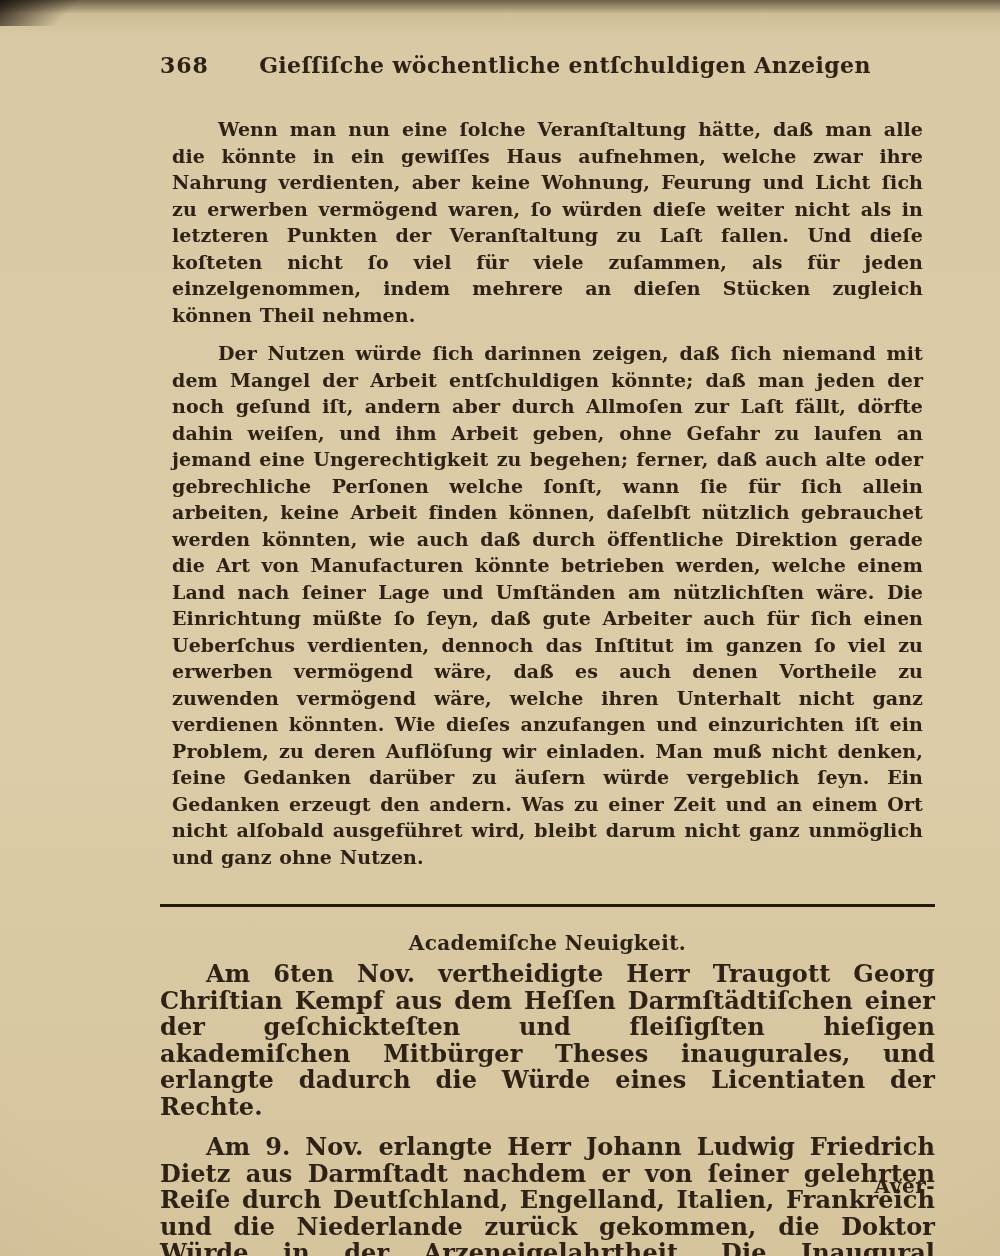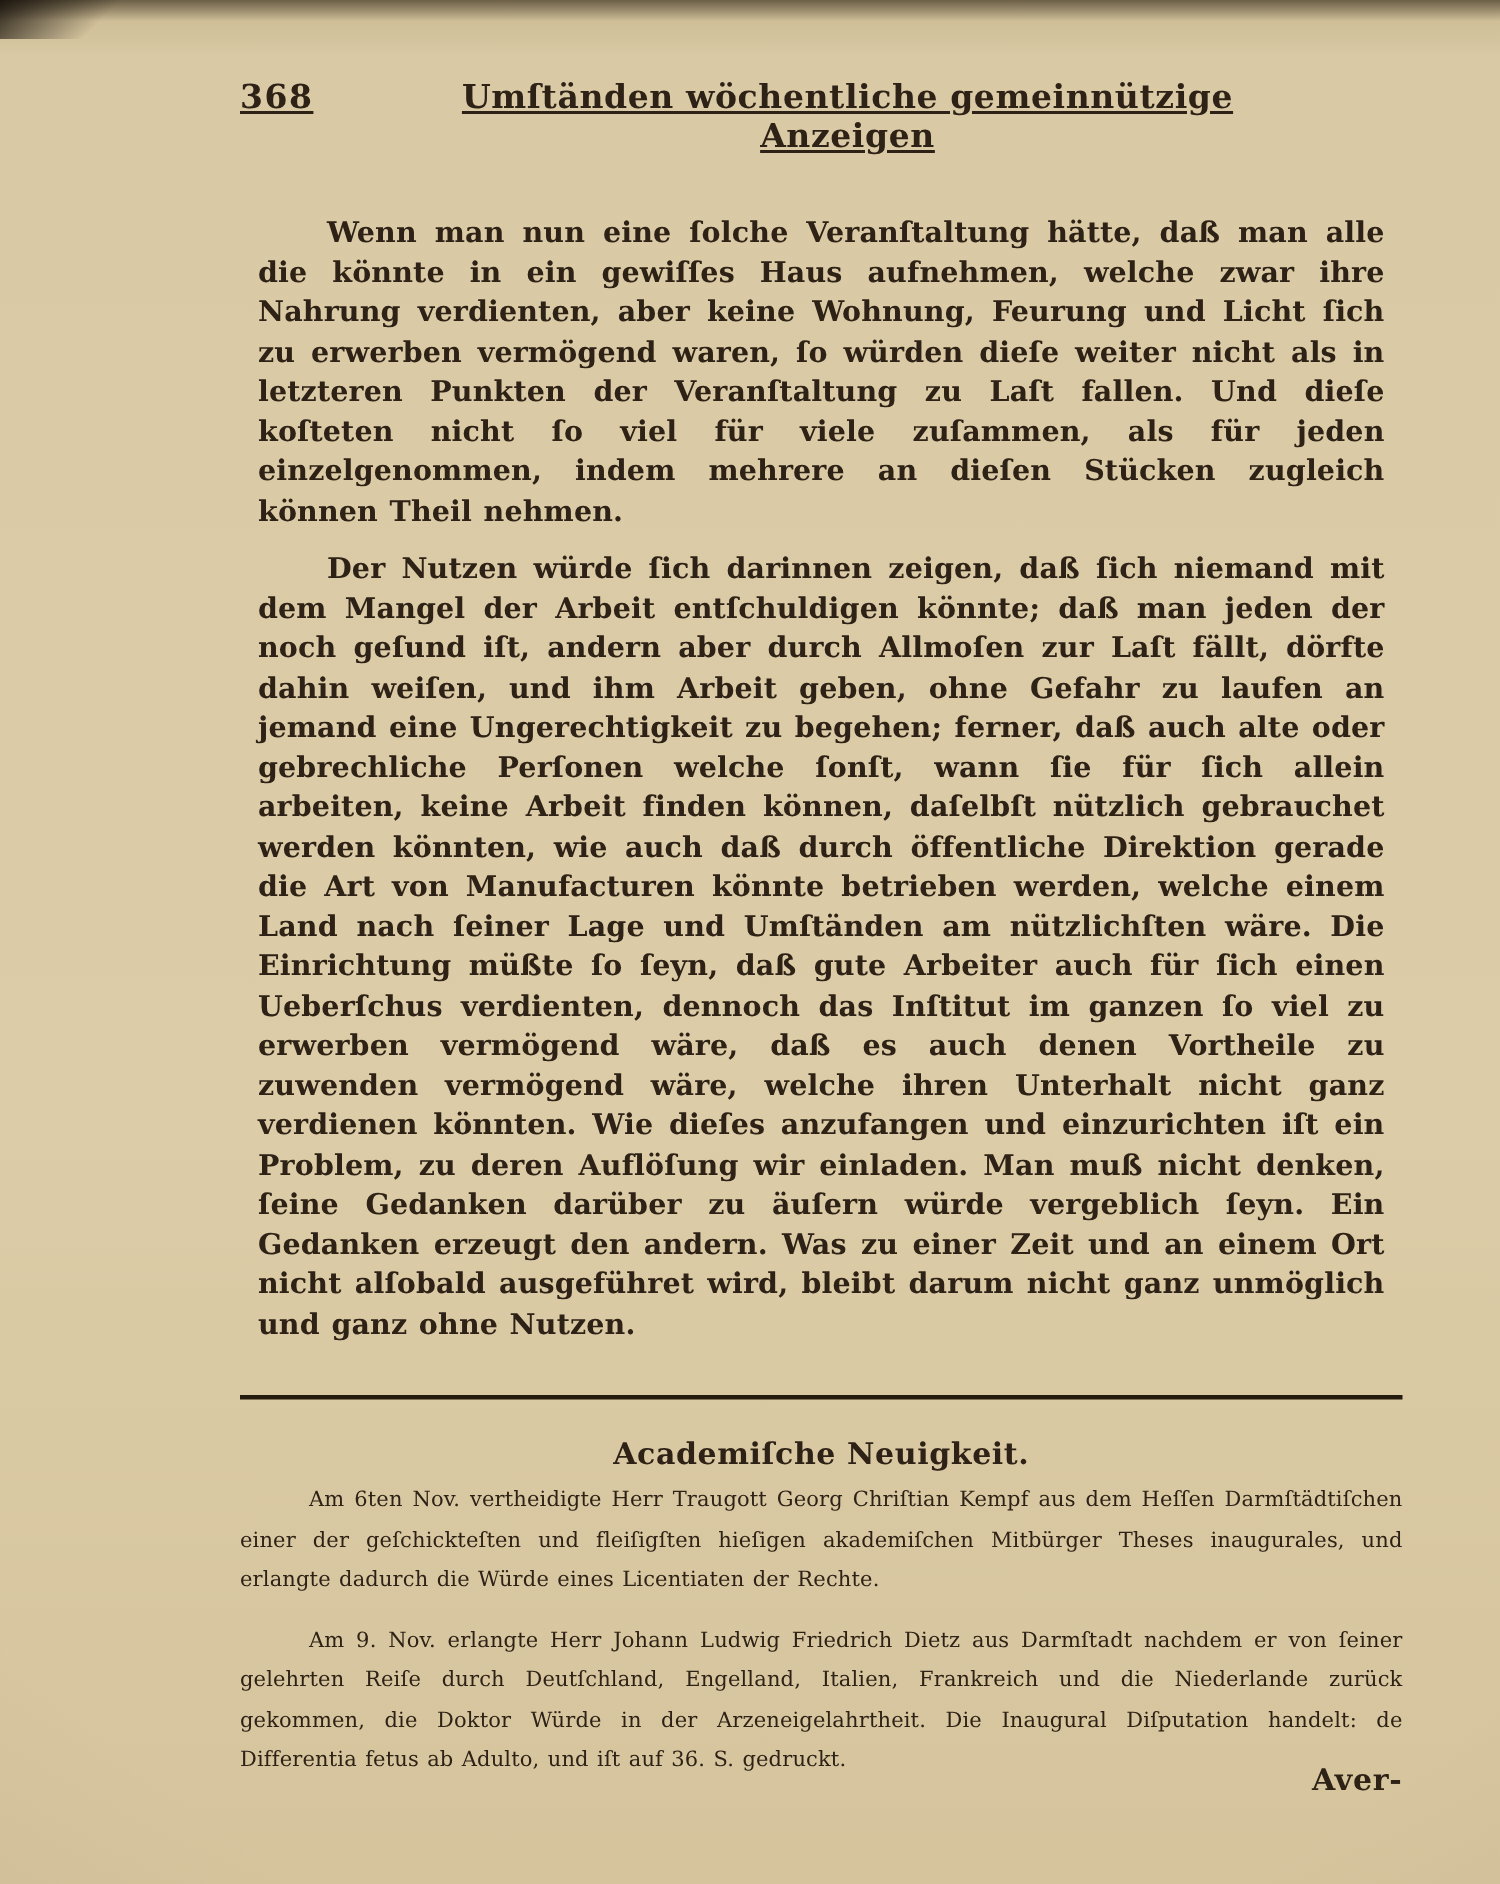--- a/index.html
+++ b/index.html
@@ -33,23 +33,22 @@
     pointer-events: none;
   }
   .page {
     position: absolute;
     left: 160px;
     top: 52px;
     width: 775px;
   }
   .header-row {
     display: flex;
-    align-items: flex-start;
+    align-items: flex-end;
     margin-bottom: 38px;
-    text-decoration: underline;
   }
   .page-number {
     font-size: 22px;
     font-weight: bold;
     letter-spacing: 1px;
     min-width: 95px;
   }
   .journal-title {
     flex: 1;
     text-align: center;
@@ -75,23 +74,23 @@
   }
   .section-heading {
     text-align: center;
     font-size: 20px;
     font-weight: bold;
     margin: 0 0 6px 0;
     letter-spacing: 0.4px;
   }
   .news-text p {
     margin: 0 0 14px 0;
-    font-size: 14px;
+    font-size: 24px;
     line-height: 26.5px;
-    font-weight: normal;
+    font-weight: bold;
     text-align: justify;
     text-indent: 46px;
     letter-spacing: 0.1px;
     word-spacing: 1px;
   }
   .catchword {
     position: absolute;
     right: 65px;
     top: 1174px;
     font-size: 20px;
@@ -102,21 +101,21 @@
 </head>
 <body>
 
 <div class="scan-edge-top"></div>
 <div class="scan-edge-corner"></div>
 
 <div class="page">
 
   <div class="header-row">
     <span class="page-number">368</span>
-    <span class="journal-title">Umſtänden wöchentliche gemeinnützige Anzeigen</span>
+    <span class="journal-title">Gieſſiſche wöchentliche entſchuldigen Anzeigen</span>
   </div>
 
   <div class="body-text">
     <p>Wenn man nun eine ſolche Veranſtaltung hätte, daß man alle die könnte in ein gewiſſes Haus aufnehmen, welche zwar ihre Nahrung verdienten, aber keine Wohnung, Feurung und Licht ſich zu erwerben vermögend waren, ſo würden dieſe weiter nicht als in letzteren Punkten der Veranſtaltung zu Laſt fallen. Und dieſe koſteten nicht ſo viel für viele zuſammen, als für jeden einzelgenommen, indem mehrere an dieſen Stücken zugleich können Theil nehmen.</p>
     <p>Der Nutzen würde ſich darinnen zeigen, daß ſich niemand mit dem Mangel der Arbeit entſchuldigen könnte; daß man jeden der noch geſund iſt, andern aber durch Allmoſen zur Laſt fällt, dörfte dahin weiſen, und ihm Arbeit geben, ohne Gefahr zu laufen an jemand eine Ungerechtigkeit zu begehen; ferner, daß auch alte oder gebrechliche Perſonen welche ſonſt, wann ſie für ſich allein arbeiten, keine Arbeit finden können, daſelbſt nützlich gebrauchet werden könnten, wie auch daß durch öffentliche Direktion gerade die Art von Manufacturen könnte betrieben werden, welche einem Land nach ſeiner Lage und Umſtänden am nützlichſten wäre. Die Einrichtung müßte ſo ſeyn, daß gute Arbeiter auch für ſich einen Ueberſchus verdienten, dennoch das Inſtitut im ganzen ſo viel zu erwerben vermögend wäre, daß es auch denen Vortheile zu zuwenden vermögend wäre, welche ihren Unterhalt nicht ganz verdienen könnten. Wie dieſes anzufangen und einzurichten iſt ein Problem, zu deren Auflöſung wir einladen. Man muß nicht denken, ſeine Gedanken darüber zu äuſern würde vergeblich ſeyn. Ein Gedanken erzeugt den andern. Was zu einer Zeit und an einem Ort nicht alſobald ausgeführet wird, bleibt darum nicht ganz unmöglich und ganz ohne Nutzen.</p>
   </div>
 
   <hr class="divider">
 
   <h2 class="section-heading">Academiſche Neuigkeit.</h2>

